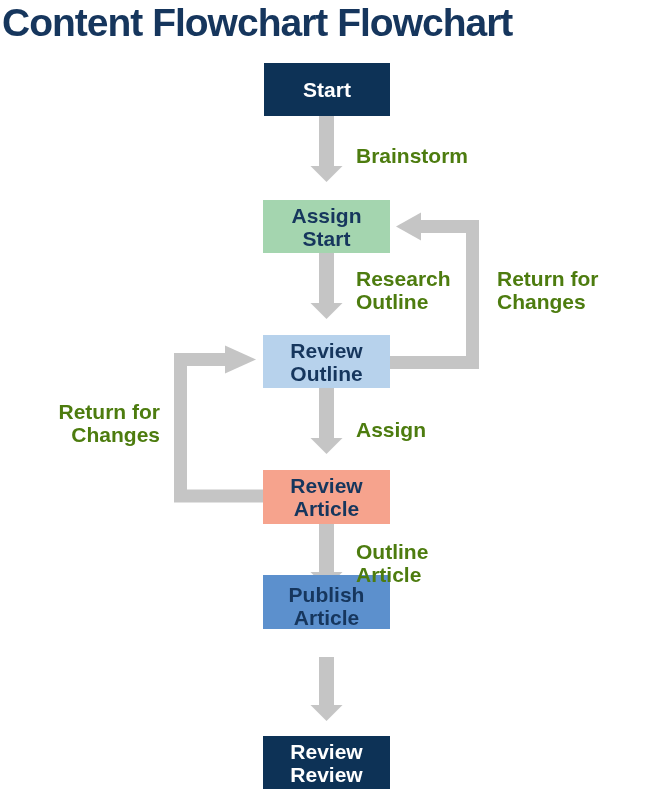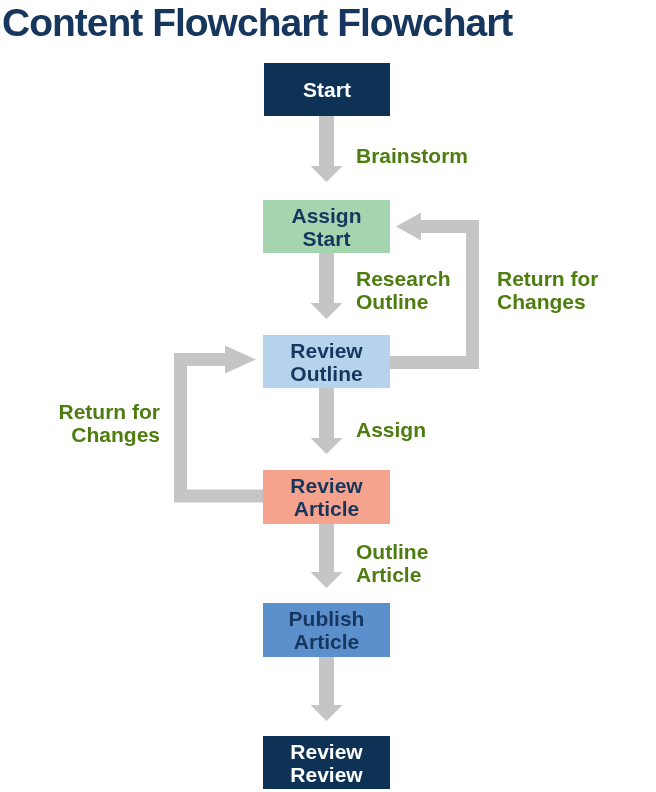--- a/index.html
+++ b/index.html
@@ -50,21 +50,21 @@
     font-weight: bold;
     color: #4d7c0f;
     text-align: left;
   }
   .edge-label span { display: block; }
   .edge-label.align-right { text-align: right; }
   #node-start          { top: 63px;  left: 264px; width: 126px; }
   #node-assign-idea    { top: 200px; }
   #node-review-outline { top: 335px; }
   #node-review-article { top: 470px; height: 54px; }
-  #node-publish-article{ top: 603px; height: 54px; }
+  #node-publish-article{ top: 575px; height: 54px; justify-content: flex-end; }
   #node-review-metrics { top: 736px; }
   #label-brainstorm      { left: 356px; top: 144px; }
   #label-research-outline{ left: 356px; top: 267px; }
   #label-return-right    { left: 497px; top: 267px; }
   #label-draft           { left: 356px; top: 418px; }
   #label-return-left     { left: 40px;  top: 400px; width: 120px; }
   #label-approve-article { left: 356px; top: 540px; }
   #arrow-layer {
     position: absolute;
     left: 0; top: 0;

